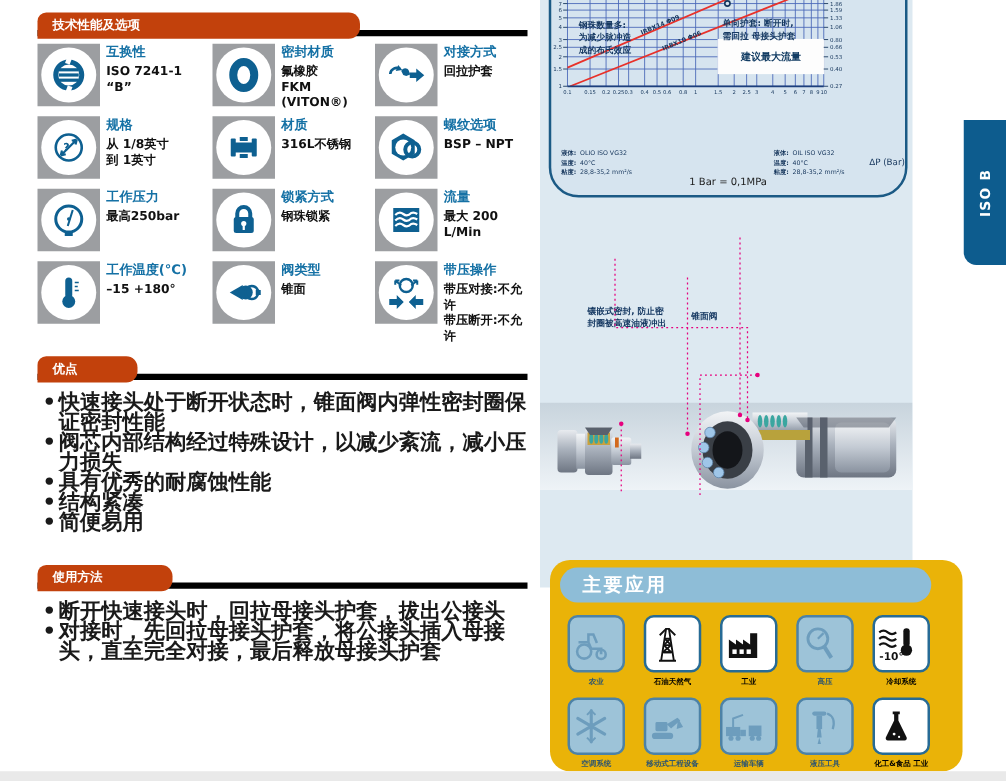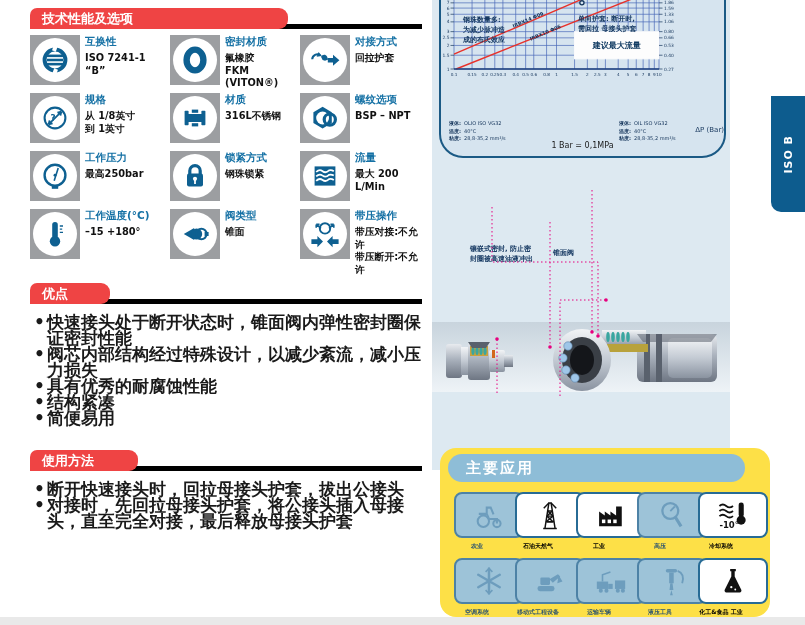--- a/index.html
+++ b/index.html
@@ -3,21 +3,21 @@
 <meta charset="utf-8">
 <style>
   html,body{margin:0;padding:0}
   body{width:805px;height:625px;position:relative;overflow:hidden;background:#fff;
        font-family:"DejaVu Sans","Liberation Sans",sans-serif;color:#111}
   
   .leftcol{position:absolute;left:30px;top:8px;width:394px}
   .sec-head{position:relative;height:21px;margin-bottom:4px}
   .sec-head .rule{position:absolute;left:0;right:2px;bottom:0;height:5px;background:#000}
   .sec-head .pill{position:relative;z-index:1;display:inline-block;height:21px;line-height:21px;
-      background:#ef4444;color:#fff;font-weight:bold;font-size:13px;padding:0 16px 0 12px;
+      background:#c2410c;color:#fff;font-weight:bold;font-size:10px;padding:0 16px 0 12px;
       border-radius:7px 9px 9px 0}
   .spec-grid{display:grid;grid-template-columns:140px 130px 124px;margin-top:4px}
   .cell{display:flex;gap:5px;height:58px;align-items:flex-start}
   .badge{flex:0 0 50px;width:50px;height:50px;background:#9c9ea1;display:flex;align-items:center;justify-content:center;margin-top:2px}
   .disc{width:44px;height:44px;border-radius:50%;background:#fff;display:flex;align-items:center;justify-content:center;color:#0e6091}
   .disc svg{width:32px;height:32px;display:block}
   .ct{padding-top:2px;min-width:0}
   .ct .t{color:#1571a5;font-weight:bold;font-size:10.5px;margin-bottom:3px;white-space:nowrap}
   .ct .v{font-size:9.8px;color:#111;line-height:1.3;white-space:pre-line;font-weight:600}
   ul.blist{margin:10px 0 0 4px;padding:0;list-style:none}
@@ -32,25 +32,25 @@
   .note{position:absolute;font-size:5px;color:#16365c;line-height:1.5;white-space:nowrap}
   .note b{display:inline-block;width:15px}
   .note-left{left:8px;top:162px}
   .note-right{left:178px;top:162px}
   .xlab{position:absolute;left:0;right:0;top:168px;text-align:right;font-size:7px;color:#16365c}
   .unit-note{position:absolute;left:0;right:0;top:183px;text-align:center;font-size:8px;color:#1a1a1a}
   .ann{position:absolute;font-size:7px;font-weight:bold;color:#173a63;line-height:1.4;white-space:pre-line}
   .prod{position:absolute;left:0;top:322px;width:298px;height:70px}
   .leads{position:absolute;left:0;top:150px;width:298px;height:305px;pointer-events:none}
   
-  .apps{position:absolute;left:440px;top:448px;width:330px;height:169px;background:#fde047;border-radius:16px}
+  .apps{position:absolute;left:440px;top:448px;width:330px;height:169px;background:#eab308;border-radius:16px}
   .apps .pill{position:absolute;left:8px;top:6px;width:297px;height:28px;background:#8ebdd7;border-radius:14px;
       color:#fff;font-weight:bold;font-size:15px;line-height:28px;padding-left:18px;letter-spacing:2px;box-sizing:border-box}
-  .tile{position:absolute;width:70px;height:46px;border-radius:8px;box-sizing:border-box;
-      display:flex;align-items:center;justify-content:center}
+  .tile{position:absolute;width:46px;height:46px;border-radius:8px;box-sizing:border-box;
+      display:flex;align-items:center;}
   .tile svg{width:34px;height:34px;display:block}
   .tile.on{background:#fff;border:2px solid #276b95;color:#111}
   .tile.off{background:#9dc3d8;border:2px solid #4d82a6;color:#6d9dbd}
   .tlabel{position:absolute;width:66px;text-align:center;font-size:6px;font-weight:bold;color:#2f566f;line-height:1.2}
   .tlabel.on{color:#000}
   
   .isotab{position:absolute;left:771px;top:96px;width:34px;height:116px;background:#0d5c8e;border-radius:0 0 0 10px;
       display:flex;align-items:center;justify-content:center}
   .isotab span{writing-mode:vertical-rl;transform:rotate(180deg);color:#fff;font-weight:bold;font-size:11px;letter-spacing:1px}
   .bottomstrip{position:absolute;left:0;top:617px;width:805px;height:8px;background:#e9e9e9}

